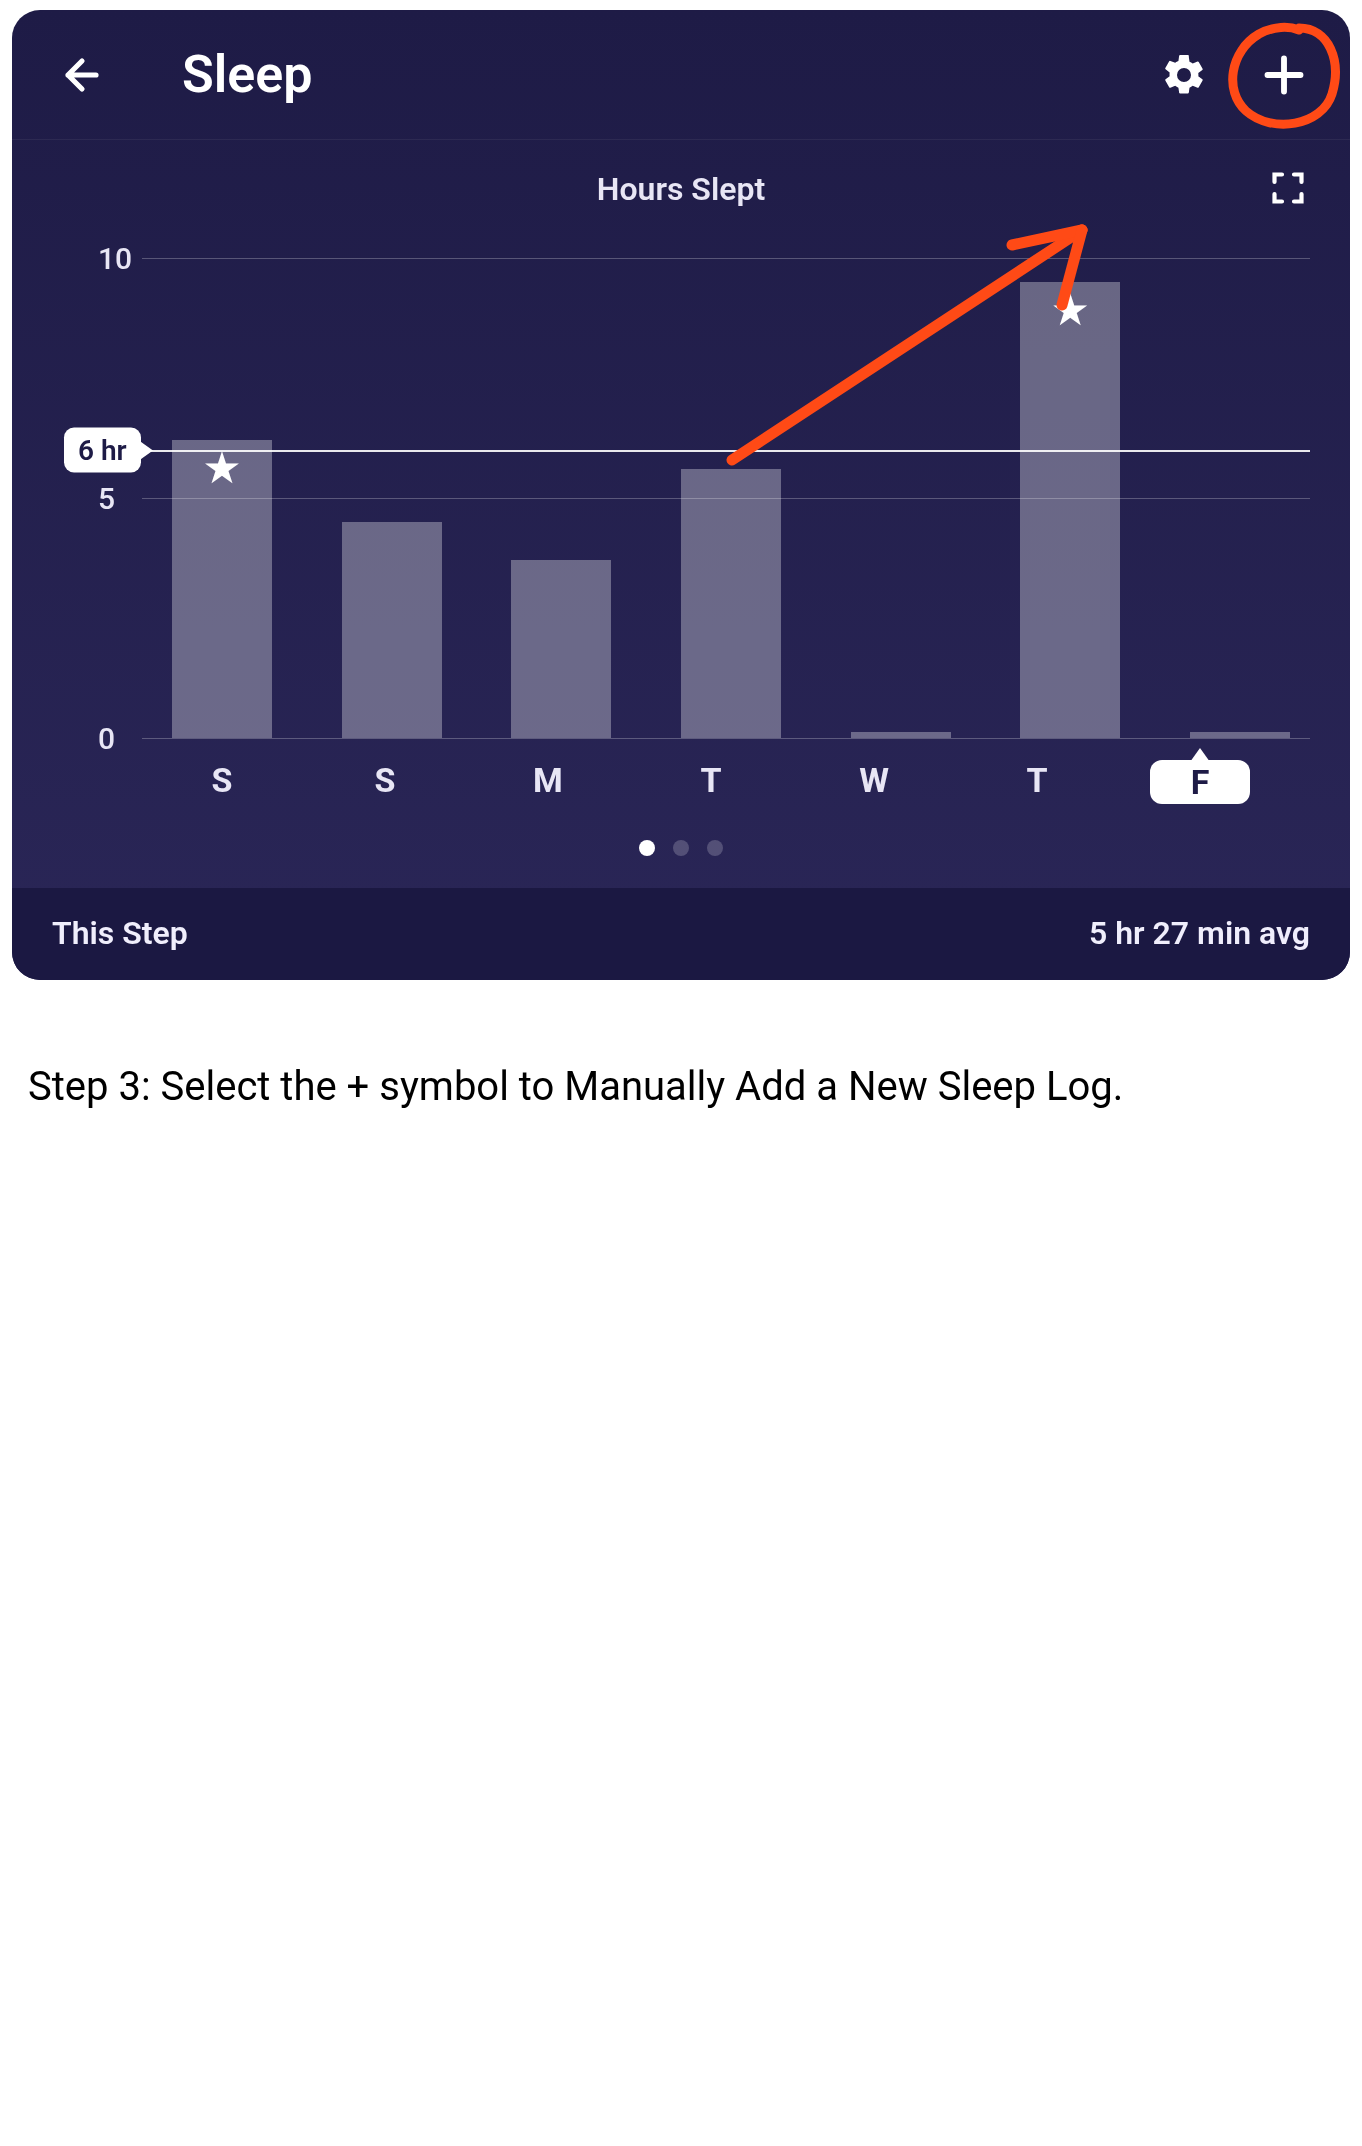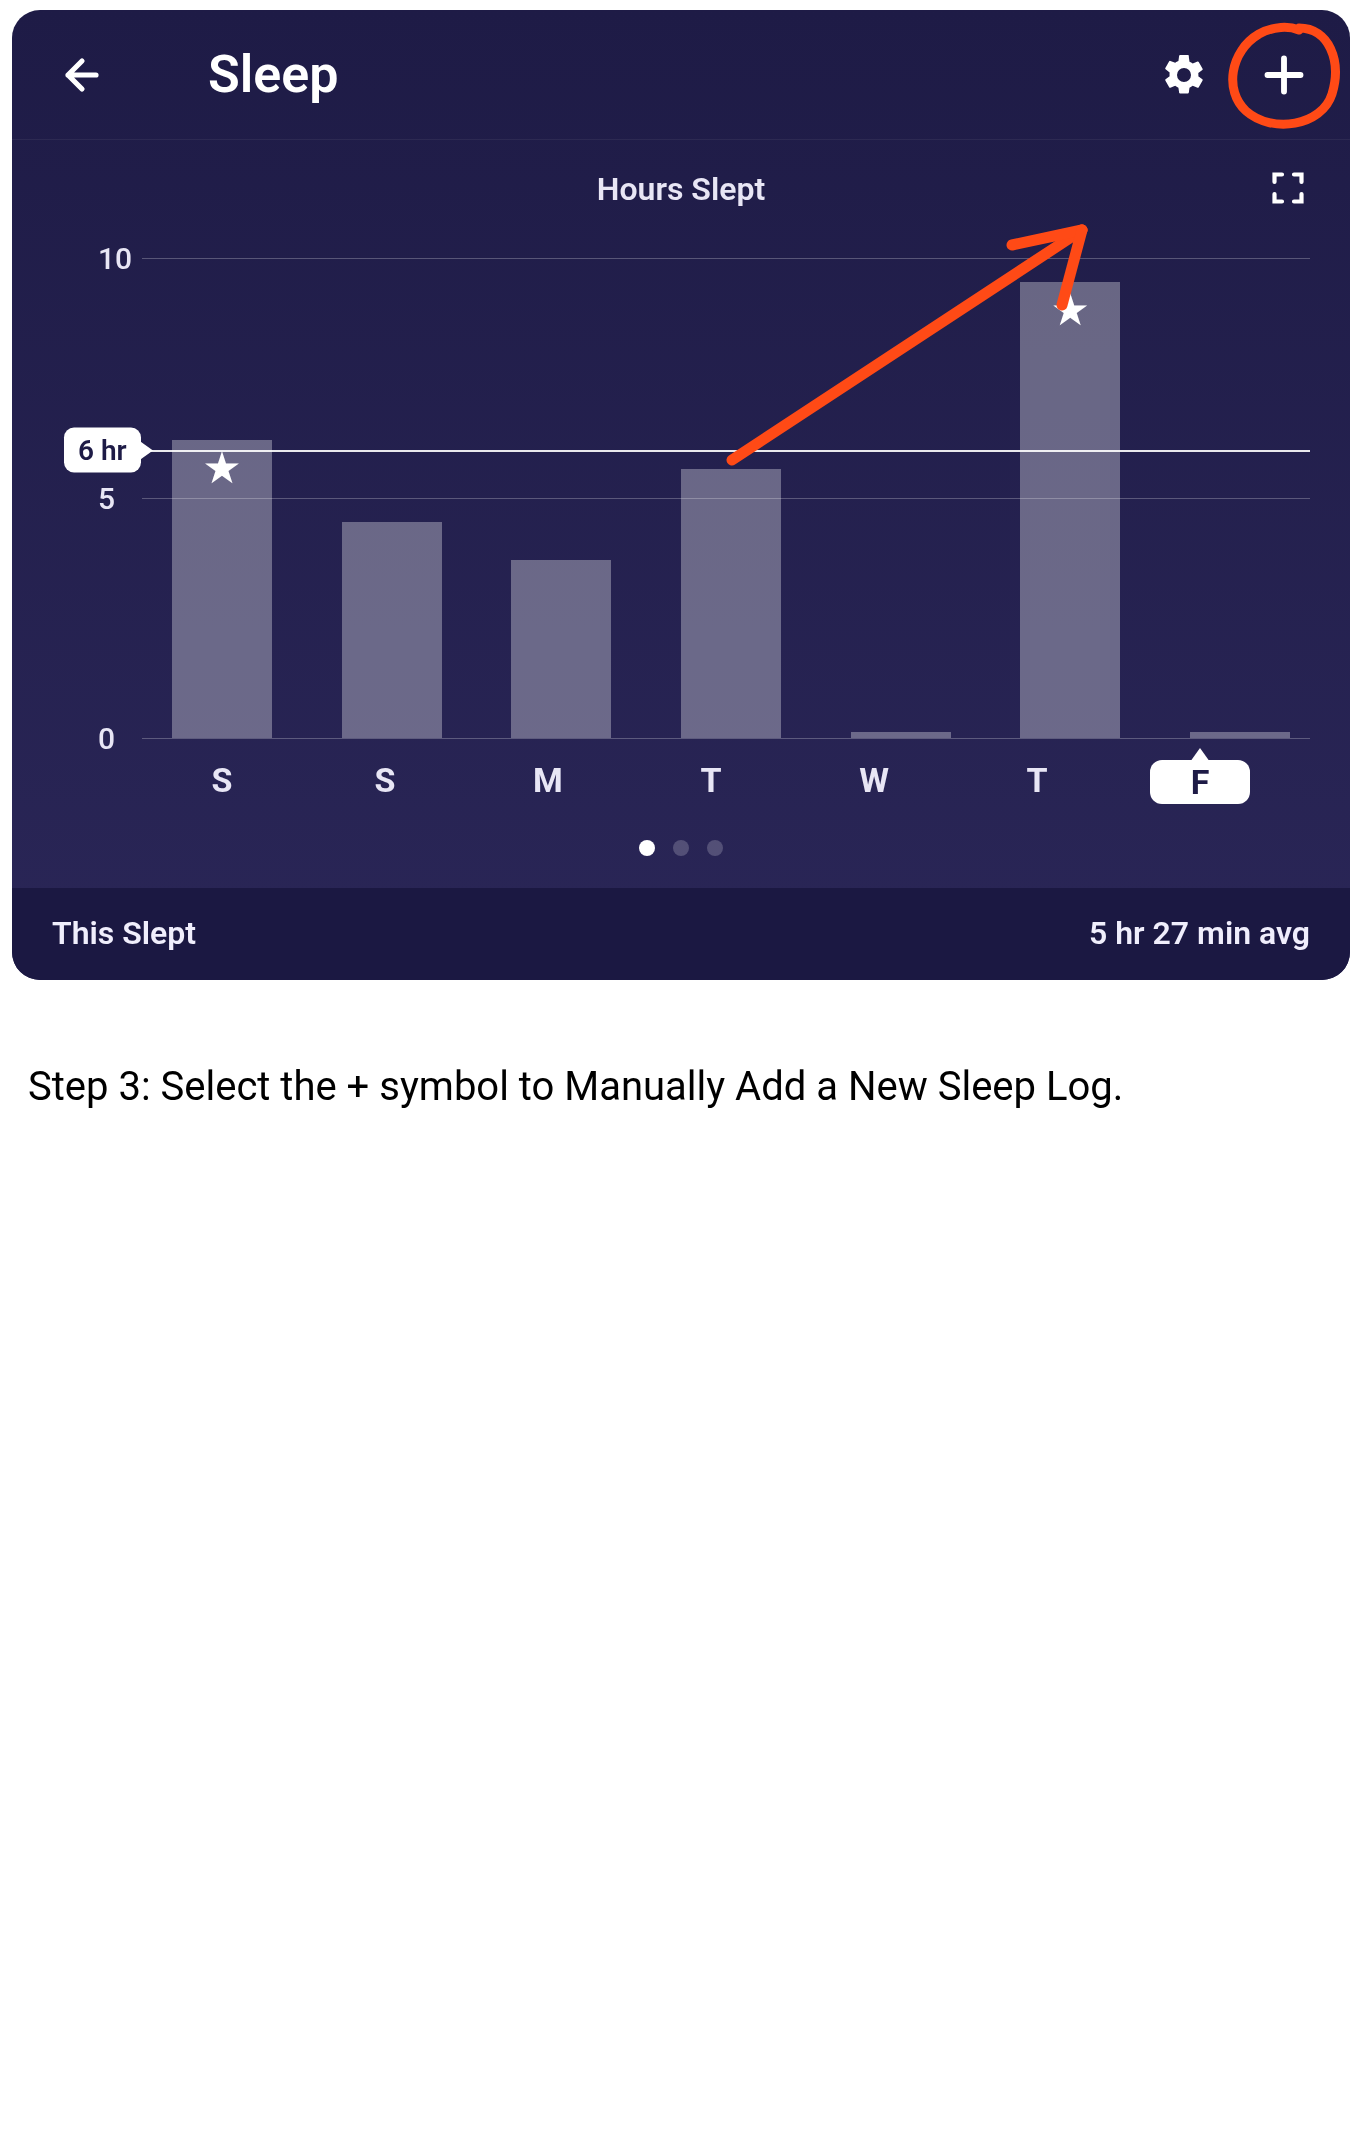--- a/index.html
+++ b/index.html
@@ -15,21 +15,20 @@
     overflow: hidden;
     position: relative;
     color: #fff;
   }
   .header {
     display: flex;
     align-items: center;
     padding: 28px 40px 28px 40px;
     border-bottom: 1px solid rgba(255,255,255,0.06);
     height: 130px;
-    gap: 26px;
   }
   .back-btn {
     width: 60px; height: 60px;
     display: flex; align-items: center; justify-content: center;
     cursor: pointer;
   }
   .title {
     font-size: 52px;
     font-weight: 600;
     margin-left: 70px;
@@ -287,21 +286,21 @@
       </div>
 
     <div class="pager" id="pager">
         <div class="dot active"></div>
         <div class="dot"></div>
         <div class="dot"></div>
       </div>
   </div>
 
   <div class="footer">
-    <span>This Slept</span>
+    <span>This Step</span>
     <span>5 hr 27 min avg</span>
   </div>
 
   <svg class="annot-circle" viewBox="0 0 120 120">
     <path d="M75 12 C 105 12, 118 45, 108 78 C 98 110, 48 118, 22 95 C 0 75, 6 35, 35 18 C 50 10, 65 10, 75 14" stroke="#ff4a16" stroke-width="9" fill="none" stroke-linecap="round"></path>
   </svg>
   <svg class="annot-arrow" viewBox="0 0 420 280">
     <path d="M20 260 L 370 30" stroke="#ff4a16" stroke-width="11" stroke-linecap="round"></path>
     <path d="M370 30 L 300 45" stroke="#ff4a16" stroke-width="11" stroke-linecap="round"></path>
     <path d="M370 30 L 350 105" stroke="#ff4a16" stroke-width="11" stroke-linecap="round"></path>

